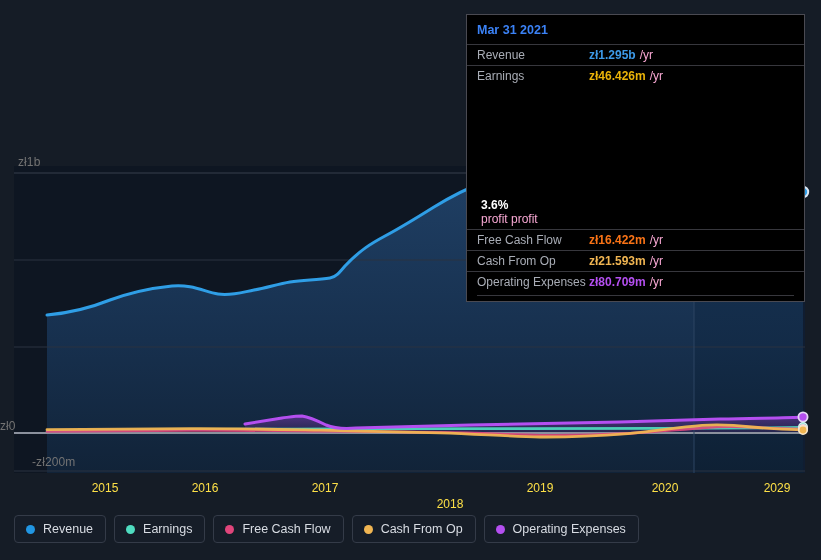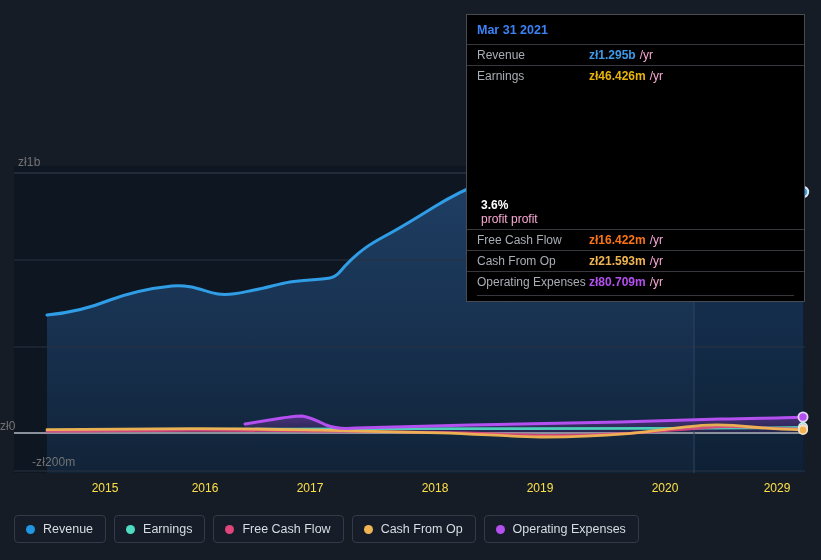--- a/index.html
+++ b/index.html
@@ -213,22 +213,22 @@
     <circle cx="803" cy="429" r="4.2" fill="#e0457b" stroke="#f7d3e0" stroke-width="1.6"></circle>
     <circle cx="803" cy="430" r="4.2" fill="#f0b552" stroke="#f8e6c7" stroke-width="1.6"></circle>
   </svg>
 
   <div class="y-label" style="left:18px;top:155px;">zł1b</div>
   <div class="y-label" style="left:0;top:419px;">zł0</div>
   <div class="y-label" style="left:32px;top:455px;">-zł200m</div>
 
   <div class="x-label" style="left:105px;">2015</div>
   <div class="x-label" style="left:205px;">2016</div>
-  <div class="x-label" style="left:310px;">2017</div>
-  <div class="x-label" style="left:435px;">2018</div>
+  <div class="x-label" style="left:325px;">2017</div>
+  <div class="x-label" style="left:450px;margin-top:16px;">2018</div>
   <div class="x-label" style="left:540px;">2019</div>
   <div class="x-label" style="left:665px;">2020</div>
   <div class="x-label" style="left:777px;">2029</div>
 
   <div id="tooltip">
     <div class="tt-date">Mar 31 2021</div>
 
     <div class="tt-row">
       <span class="tt-name">Revenue</span>
       <span class="tt-val" style="color:#3d9ae8">zł1.295b</span>

